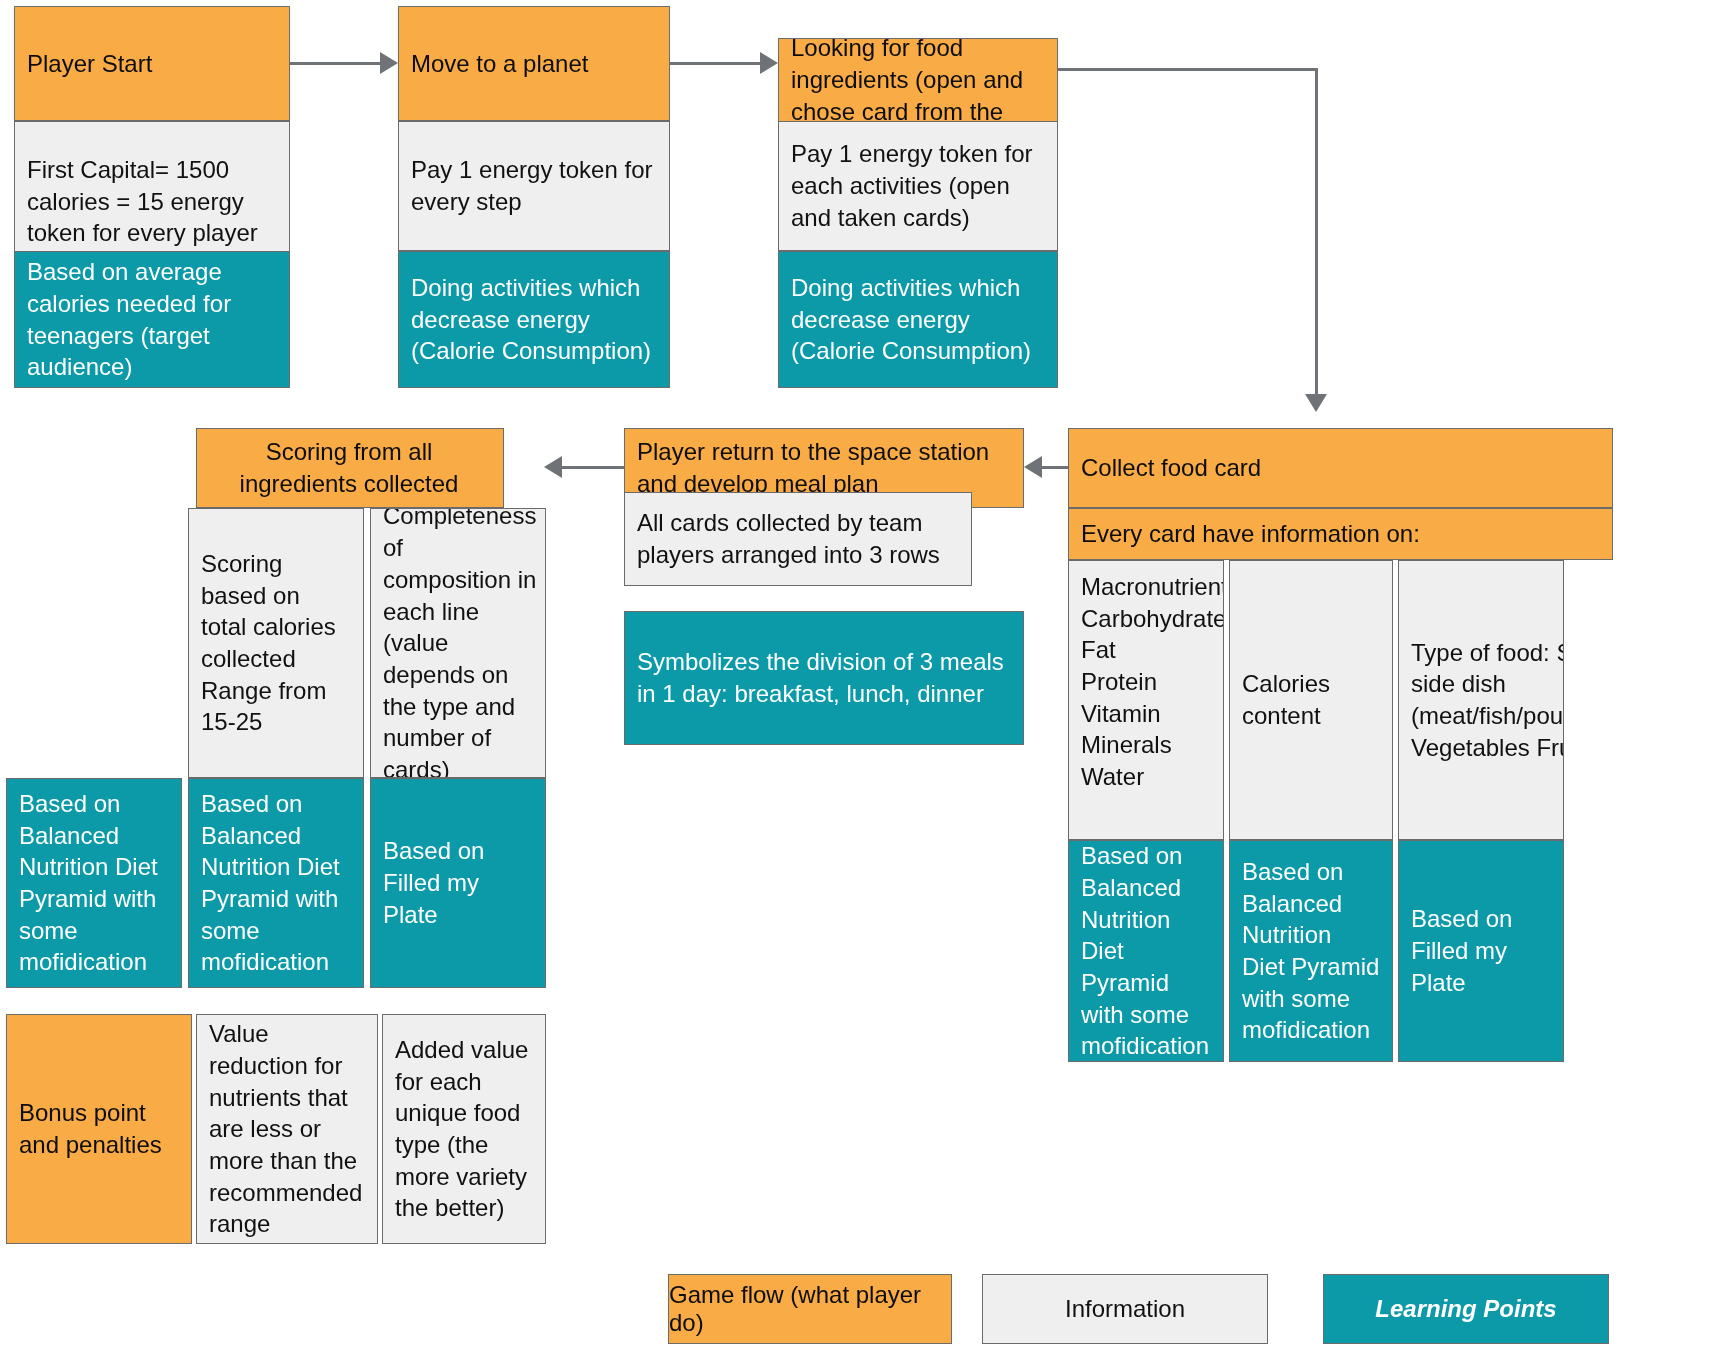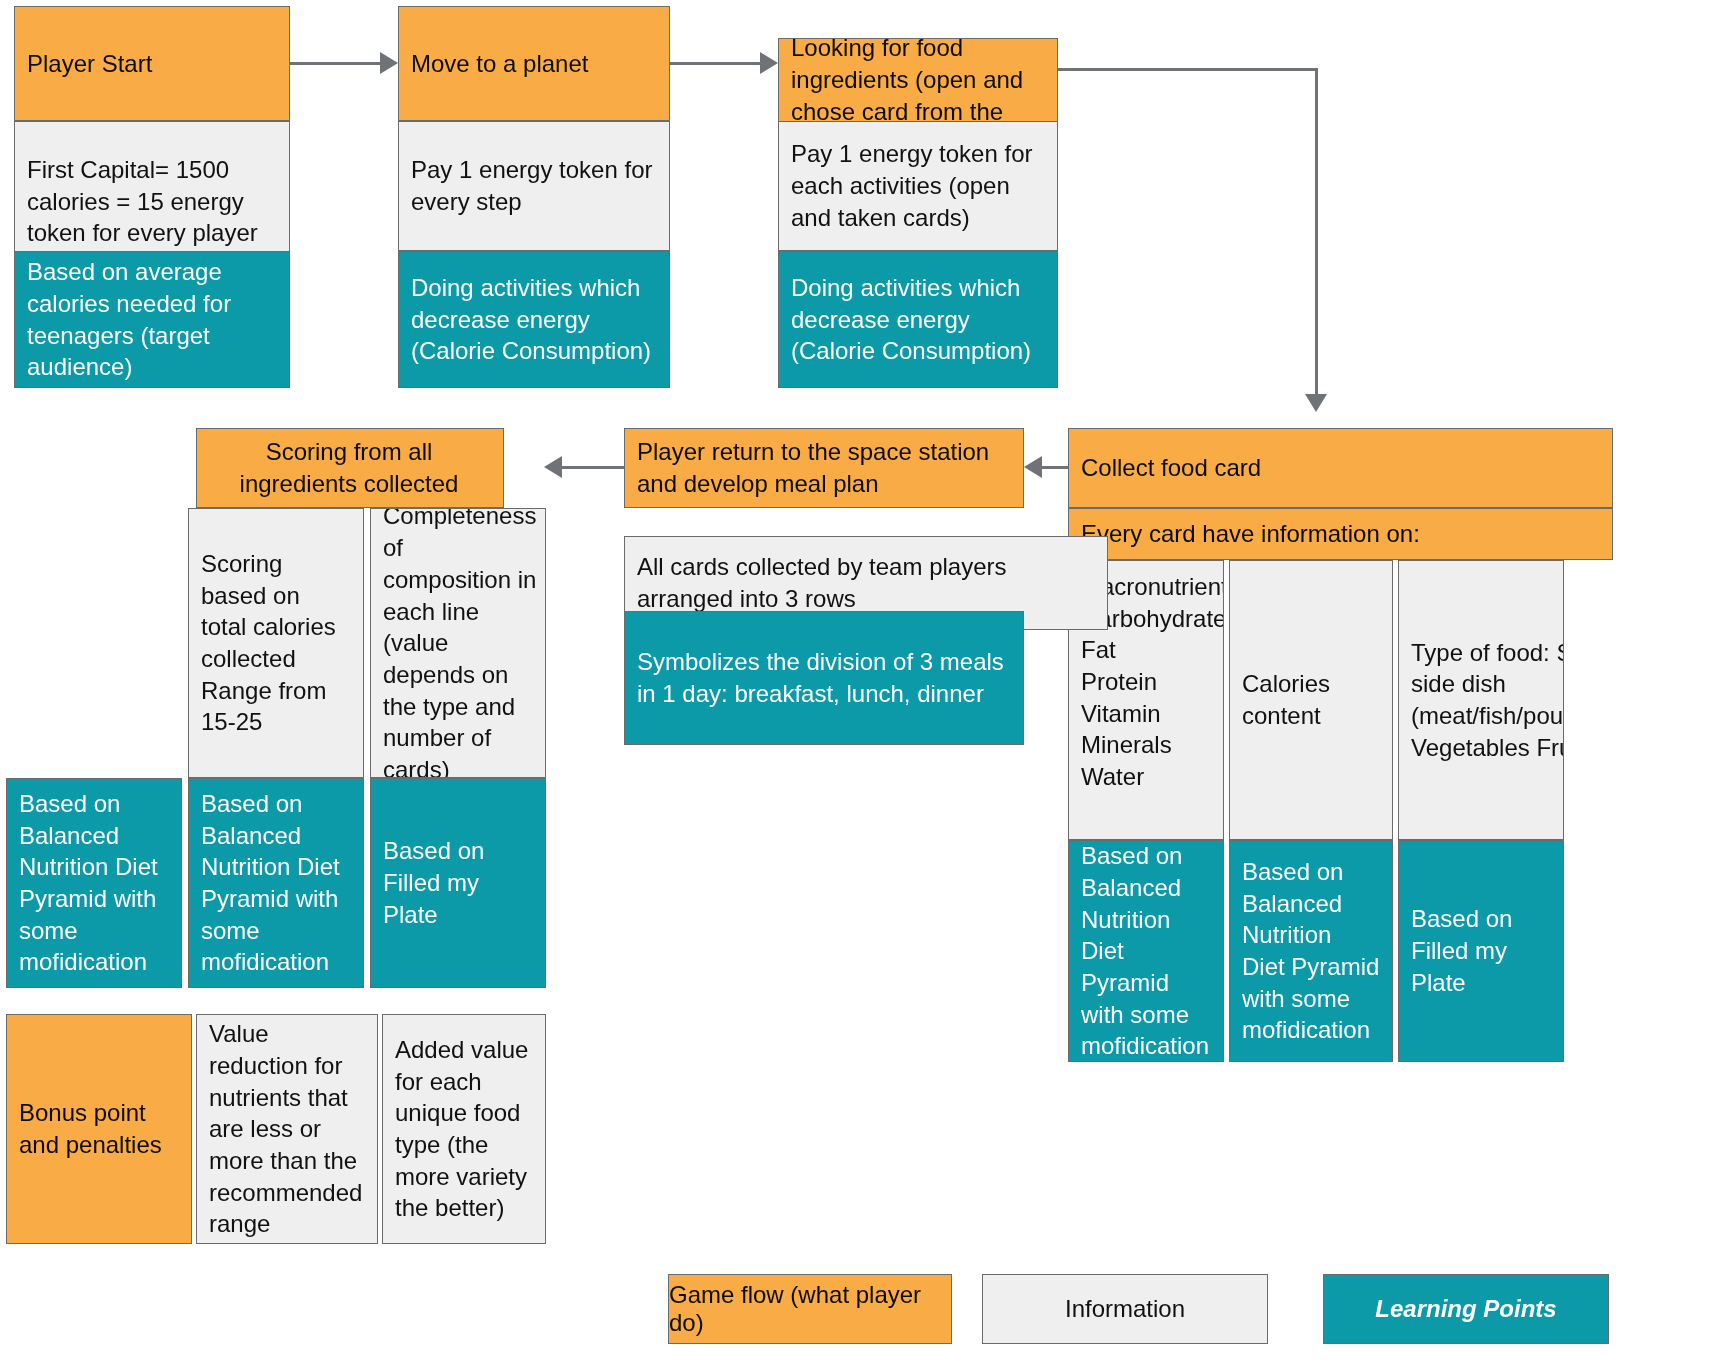--- a/index.html
+++ b/index.html
@@ -151,21 +151,21 @@
   <div class="box teal vcenter" style="left:1229px; top:840px; width:164px; height:222px;">
     <span>Based on Balanced Nutrition Diet Pyramid with some mofidication</span>
   </div>
   <div class="box teal vcenter" style="left:1398px; top:840px; width:166px; height:222px;">
     <span>Based on Filled my Plate</span>
   </div>
 
   <div class="box orange vcenter" style="left:624px; top:428px; width:400px; height:80px;">
     <span>Player return to the space station and develop meal plan</span>
   </div>
-  <div class="box grey vcenter" style="left:624px; top:536px; width:484px; height:94px;justify-content:flex-end;">
+  <div class="box grey vcenter" style="left:624px; top:492px; width:348px; height:94px;justify-content:flex-end;">
     <span>All cards collected by team players arranged into 3 rows</span>
   </div>
   <div class="box teal vcenter" style="left:624px; top:611px; width:400px; height:134px;">
     <span>Symbolizes the division of 3 meals in 1 day: breakfast, lunch, dinner</span>
   </div>
 
   <div class="hline" style="left:1042px; top:466px; width:26px;"></div>
   <div class="arrow-l" style="left:1024px; top:456px;"></div>
 
   <div class="box orange vcenter hcenter" style="left:196px; top:428px; width:308px; height:80px;padding-left:10px;">

